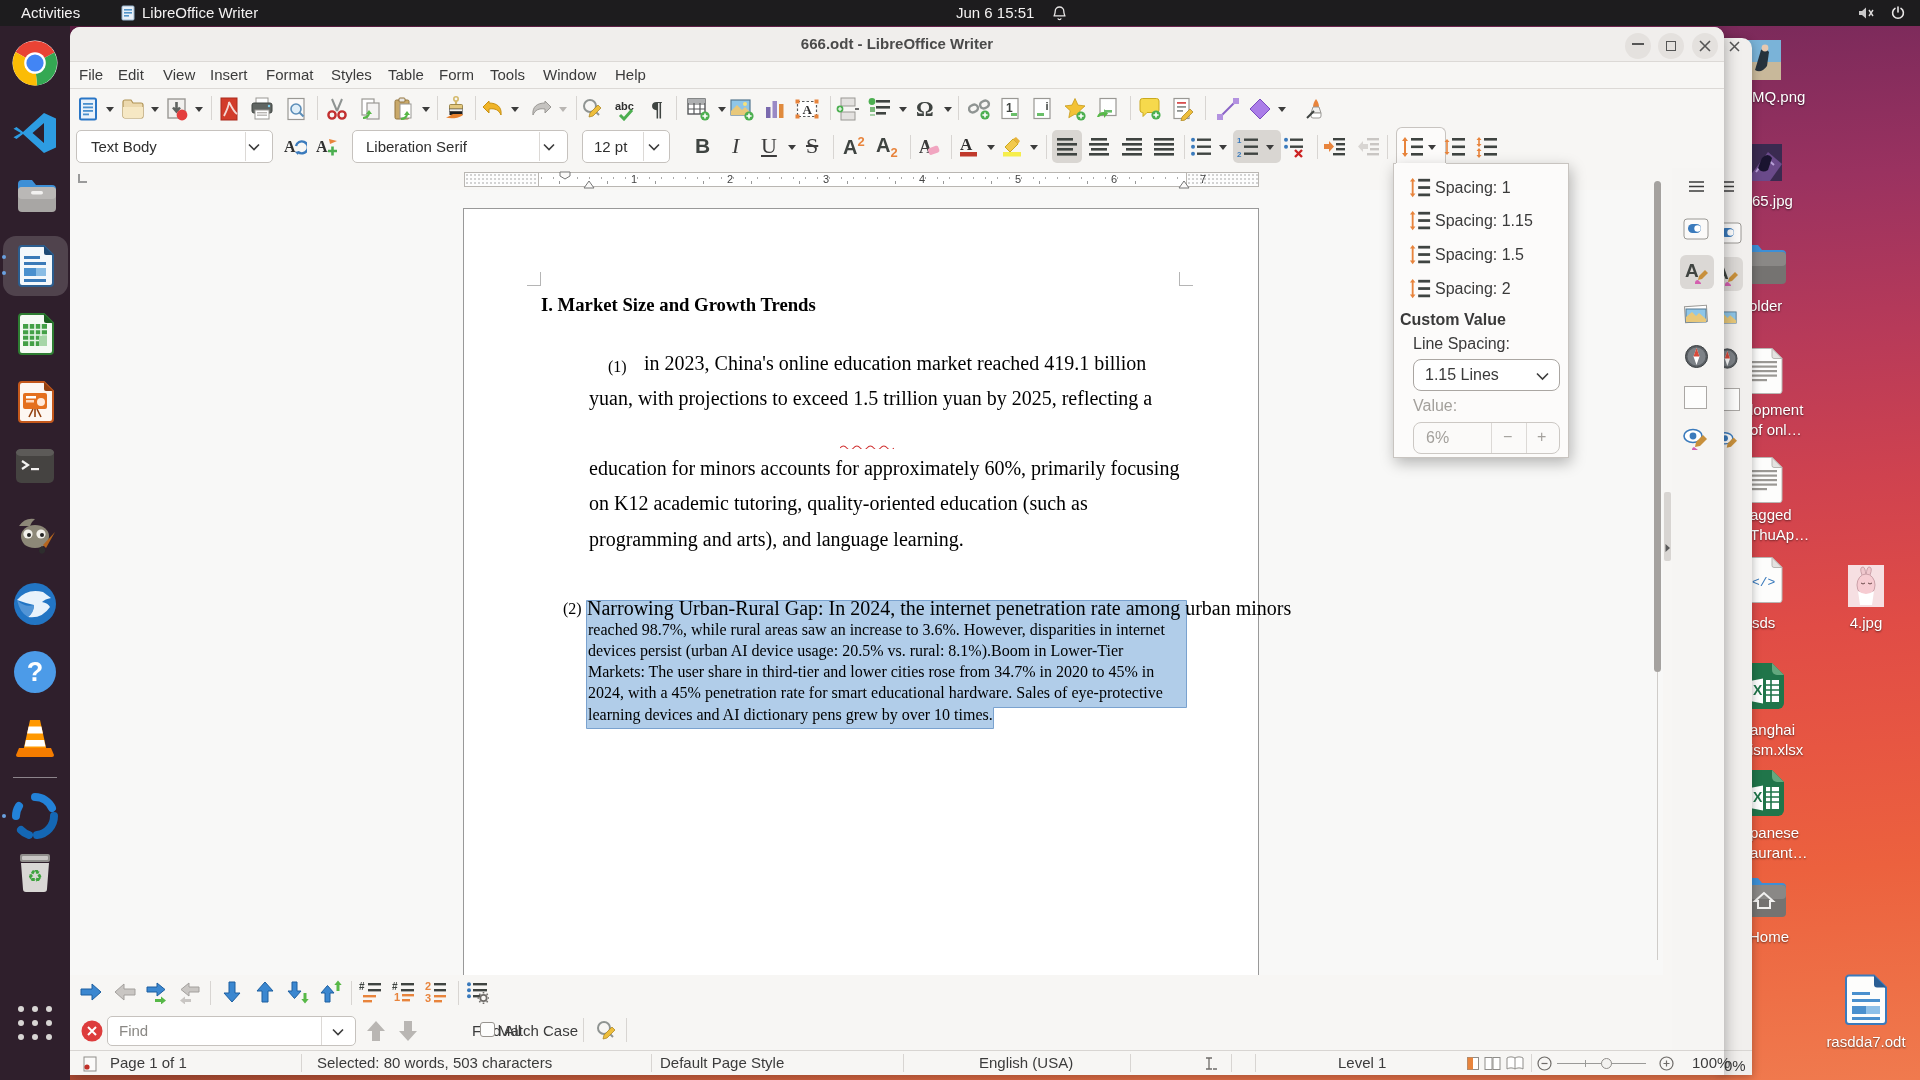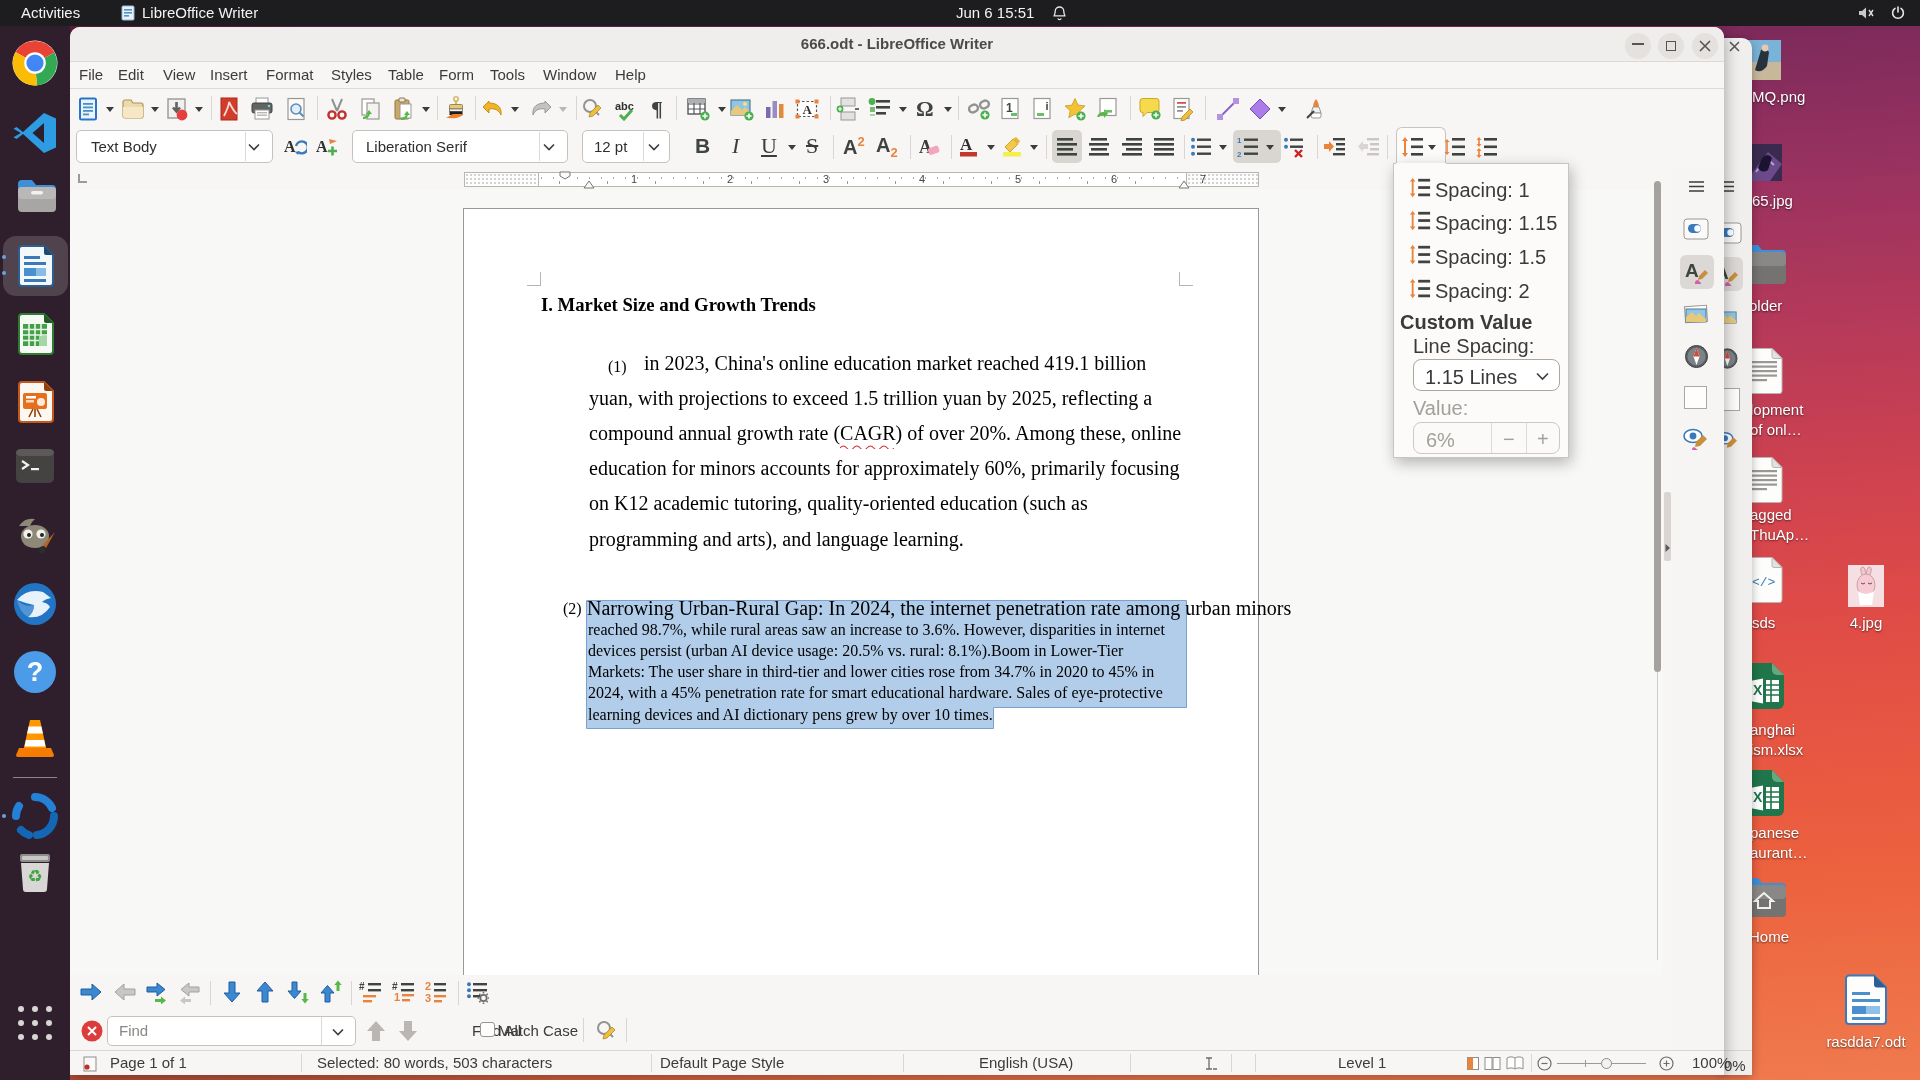--- a/index.html
+++ b/index.html
@@ -30,21 +30,21 @@
   .rbox { position:absolute; top:3px; height:15px; background:#fff; border:1px solid #b9b6b2; }
   #docarea { position:absolute; left:0; top:163px; width:1593px; height:785px; background:#f8f8f7; overflow:hidden; }
   #page { position:absolute; left:393px; top:18px; width:796px; height:790px; background:#fff; border:1px solid #999; }
   .serif { font-family:"Liberation Serif", serif; }
   .dline { position:absolute; white-space:nowrap; }
   #botbar1 { position:absolute; left:0; top:948px; width:1593px; height:36px; }
   #findbar { position:absolute; left:0; top:984px; width:1593px; height:39px; }
   #statusbar { position:absolute; left:0; top:1023px; width:1654px; height:25px; border-top:1px solid #d8d5d2; font-size:15px; color:#3b3b3b; }
   .ssep { position:absolute; top:3px; width:1px; height:18px; background:#d8d5d2; }
   #sidebar { position:absolute; left:1602px; top:141px; width:51px; height:882px; background:#f6f5f3; }
-  #popup { position:absolute; left:1393px; top:163px; width:176px; height:295px; background:#fcfbfa; border:1px solid #c8c4c0; box-shadow:2px 5px 14px rgba(0,0,0,.28); z-index:50; font-size:20px; color:#3a3a3a; }
+  #popup { position:absolute; left:1393px; top:163px; width:176px; height:295px; background:#fcfbfa; border:1px solid #c8c4c0; box-shadow:2px 5px 14px rgba(0,0,0,.28); z-index:50; font-size:16px; color:#3a3a3a; }
   .pitem { position:absolute; left:41px; white-space:nowrap; }
   .dlabel { position:absolute; color:#fff; font-size:15px; text-align:center; width:120px; text-shadow:0 1px 2px rgba(0,0,0,.6); line-height:20px; }
   .desk-ic { position:absolute; }
 </style>
 </head>
 <body>
 <div id="screen">
 
 <div id="desktop">
 
@@ -694,21 +694,20 @@
 
     <div class="dline serif" style="left:471px;top:104px;font-size:18.7px;font-weight:bold;color:#000;">I. Market Size and Growth Trends</div>
 
     <svg class="abs" style="left:515px;top:409px;" width="603" height="131">
           <path d="M1.5 1.5 H601.5 V108.5 H408.5 V129.5 H1.5 Z" fill="#b1cde9" stroke="#7aa2cf" stroke-width="1"></path>
         </svg>
 
     <div class="dline serif" style="left:538px;top:159.4px;font-size:16px;line-height:35.1px;">(1)</div>
     <div class="dline serif" style="left:574px;top:156px;font-size:20px;line-height:35.1px;">in 2023, China's online education market reached 419.1 billion</div>
     <div class="dline serif" style="left:519px;top:191.1px;font-size:20px;line-height:35.1px;">yuan, with projections to exceed 1.5 trillion yuan by 2025, reflecting a</div>
-    <div class="dline serif" style="left:519px;top:226.2px;font-size:20px;line-height:35.1px;">compound annual growth rate (CAGR) of over 20%. Among these, online</div>
     <div class="dline serif" style="left:519px;top:261.3px;font-size:20px;line-height:35.1px;">education for minors accounts for approximately 60%, primarily focusing</div>
     <div class="dline serif" style="left:519px;top:296.4px;font-size:20px;line-height:35.1px;">on K12 academic tutoring, quality-oriented education (such as</div>
     <div class="dline serif" style="left:519px;top:331.5px;font-size:20px;line-height:35.1px;">programming and arts), and language learning.</div>
     <svg class="abs" style="left:770px;top:255px;" width="54" height="4">
           <path d="M0 3 q3.375-4 6.75 0 t6.75 0 t6.75 0 t6.75 0 t6.75 0 t6.75 0 t6.75 0 t6.75 0" fill="none" stroke="#d03030" stroke-width="1.1"></path>
         </svg>
 
     <div class="dline serif" style="left:493px;top:407.6px;font-size:16px;line-height:21.2px;">(2)</div>
     <div class="dline serif" style="left:517px;top:407.6px;font-size:20px;line-height:21.2px;">Narrowing Urban-Rural Gap: In 2024, the internet penetration rate among urban minors</div>
     <div class="dline serif" style="left:518px;top:428.8px;font-size:16px;line-height:21.2px;">reached 98.7%, while rural areas saw an increase to 3.6%. However, disparities in internet</div>

